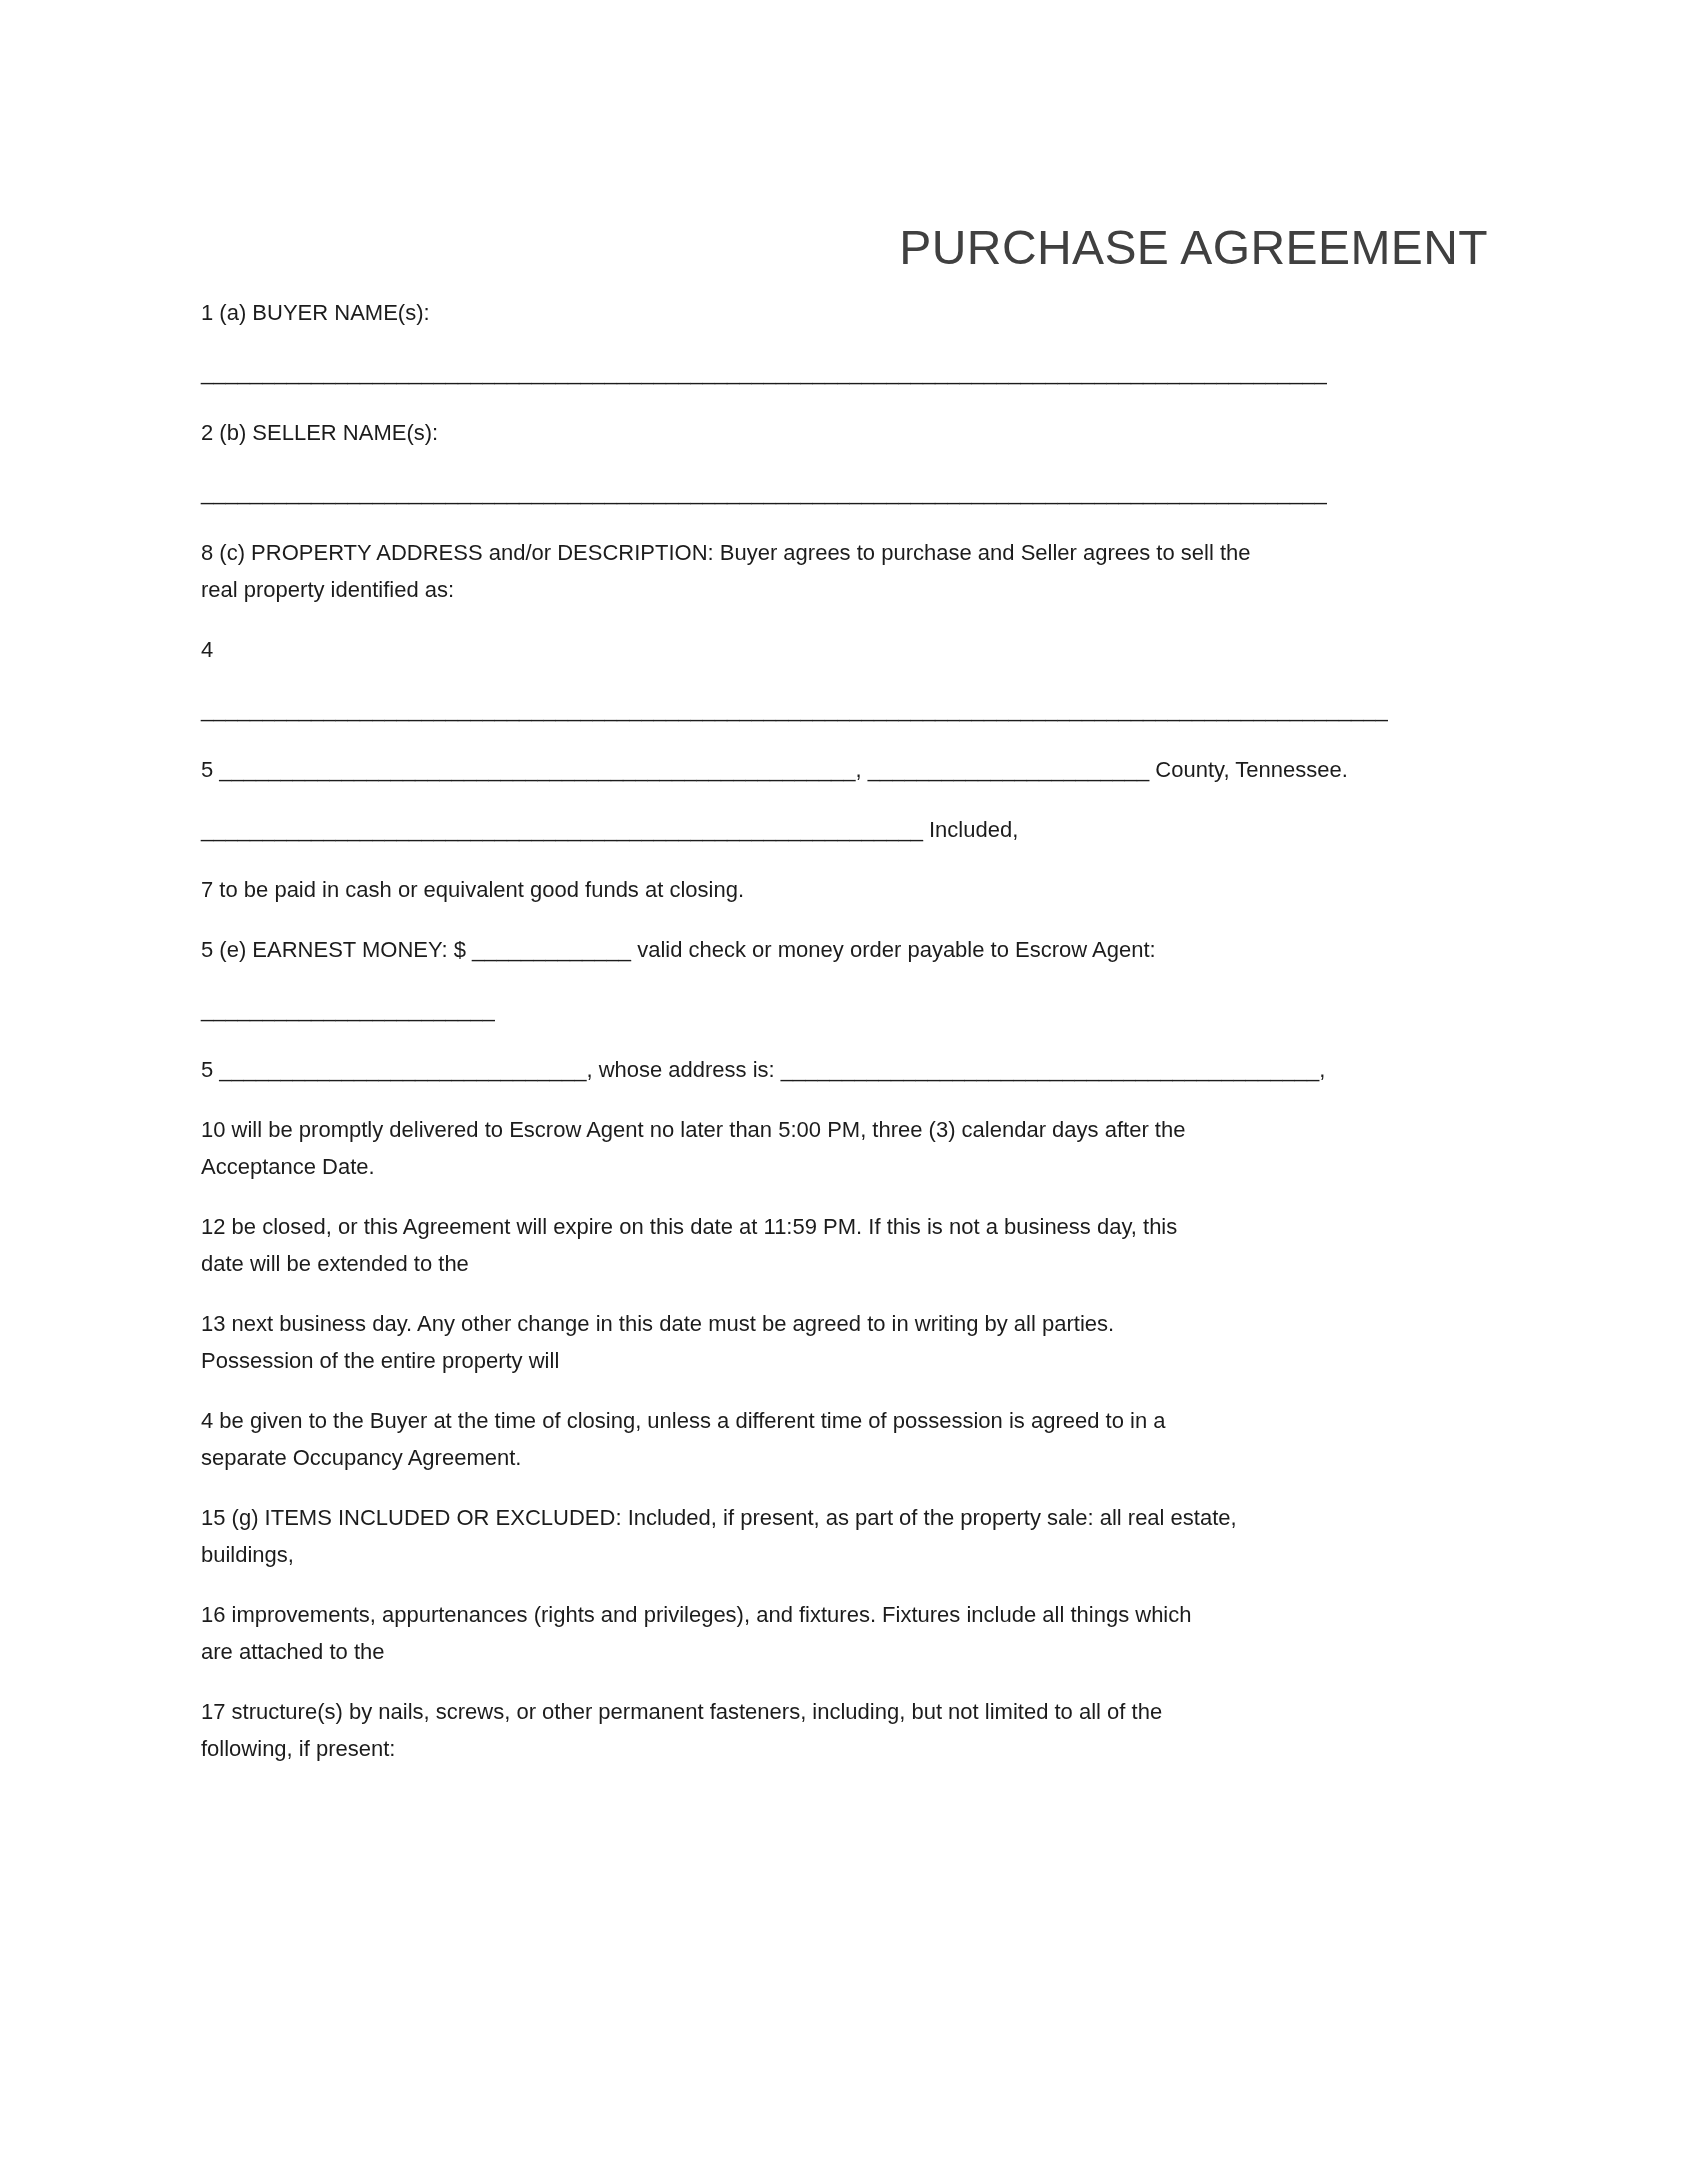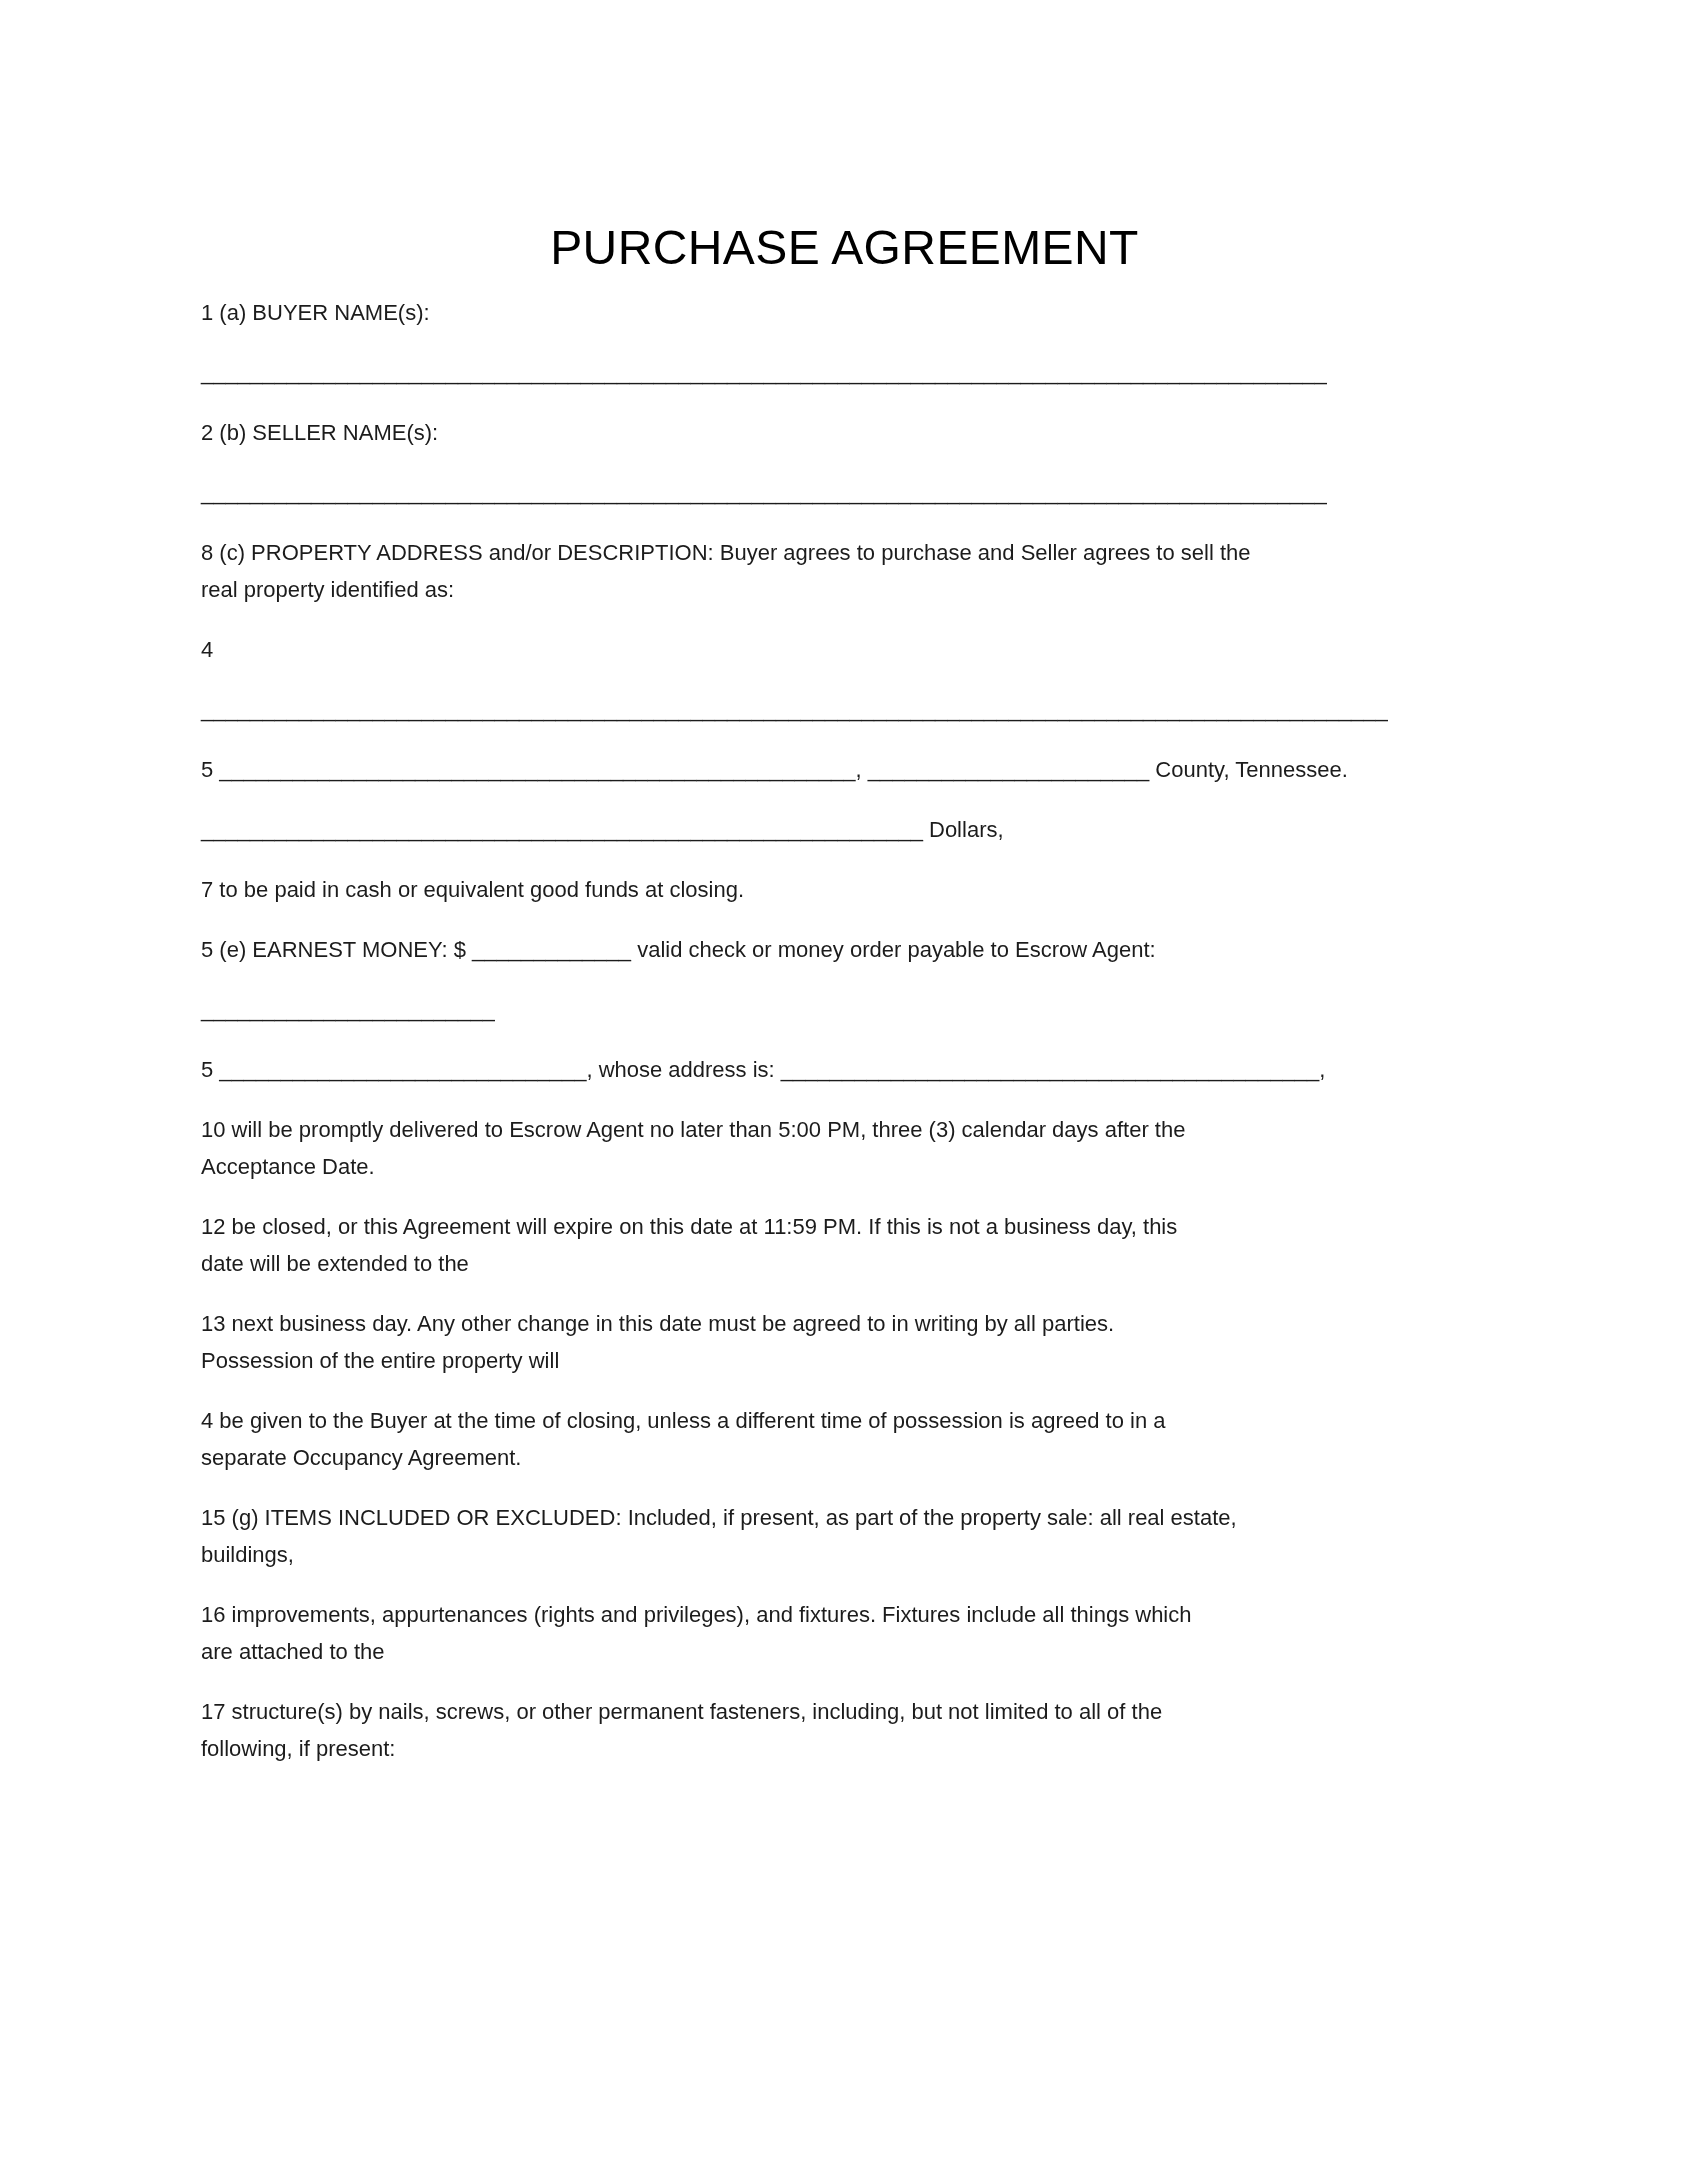--- a/index.html
+++ b/index.html
@@ -11,22 +11,22 @@
     position: relative;
     width: 1687px;
     min-height: 2184px;
     box-sizing: border-box;
     background: #ffffff;
     padding: 220px 199px 52px 201px;
     font-family: "Liberation Sans", "DejaVu Sans", sans-serif;
     color: #1c1c1c;
   }
   .doc-title {
-    text-align: center;
-    color: #000000;
+    text-align: right;
+    color: #404040;
     font-size: 48px;
     font-weight: 400;
     letter-spacing: 0.4px;
     line-height: 1.15;
     margin: 0 0 19px 0;
   }
   .line {
     font-size: 22px;
     line-height: 37px;
     margin: 0 0 23px 0;
@@ -43,21 +43,21 @@
 
   <p class="line">1 (a) BUYER NAME(s):</p>
   <p class="line">____________________________________________________________________________________________</p>
   <p class="line">2 (b) SELLER NAME(s):</p>
   <p class="line">____________________________________________________________________________________________</p>
   <p class="line">8 (c) PROPERTY ADDRESS and/or DESCRIPTION: Buyer agrees to purchase and Seller agrees to sell the
 real property identified as:</p>
   <p class="line">4</p>
   <p class="line">_________________________________________________________________________________________________</p>
   <p class="line">5 ____________________________________________________, _______________________ County, Tennessee.</p>
-  <p class="line">___________________________________________________________ Dollars,</p>
+  <p class="line">___________________________________________________________ Included,</p>
   <p class="line">7 to be paid in cash or equivalent good funds at closing.</p>
   <p class="line">5 (e) EARNEST MONEY: $ _____________ valid check or money order payable to Escrow Agent:</p>
   <p class="line">________________________</p>
   <p class="line">5 ______________________________, whose address is: ____________________________________________,</p>
   <p class="line">10 will be promptly delivered to Escrow Agent no later than 5:00 PM, three (3) calendar days after the
 Acceptance Date.</p>
   <p class="line">12 be closed, or this Agreement will expire on this date at 11:59 PM. If this is not a business day, this
 date will be extended to the</p>
   <p class="line">13 next business day. Any other change in this date must be agreed to in writing by all parties.
 Possession of the entire property will</p>

